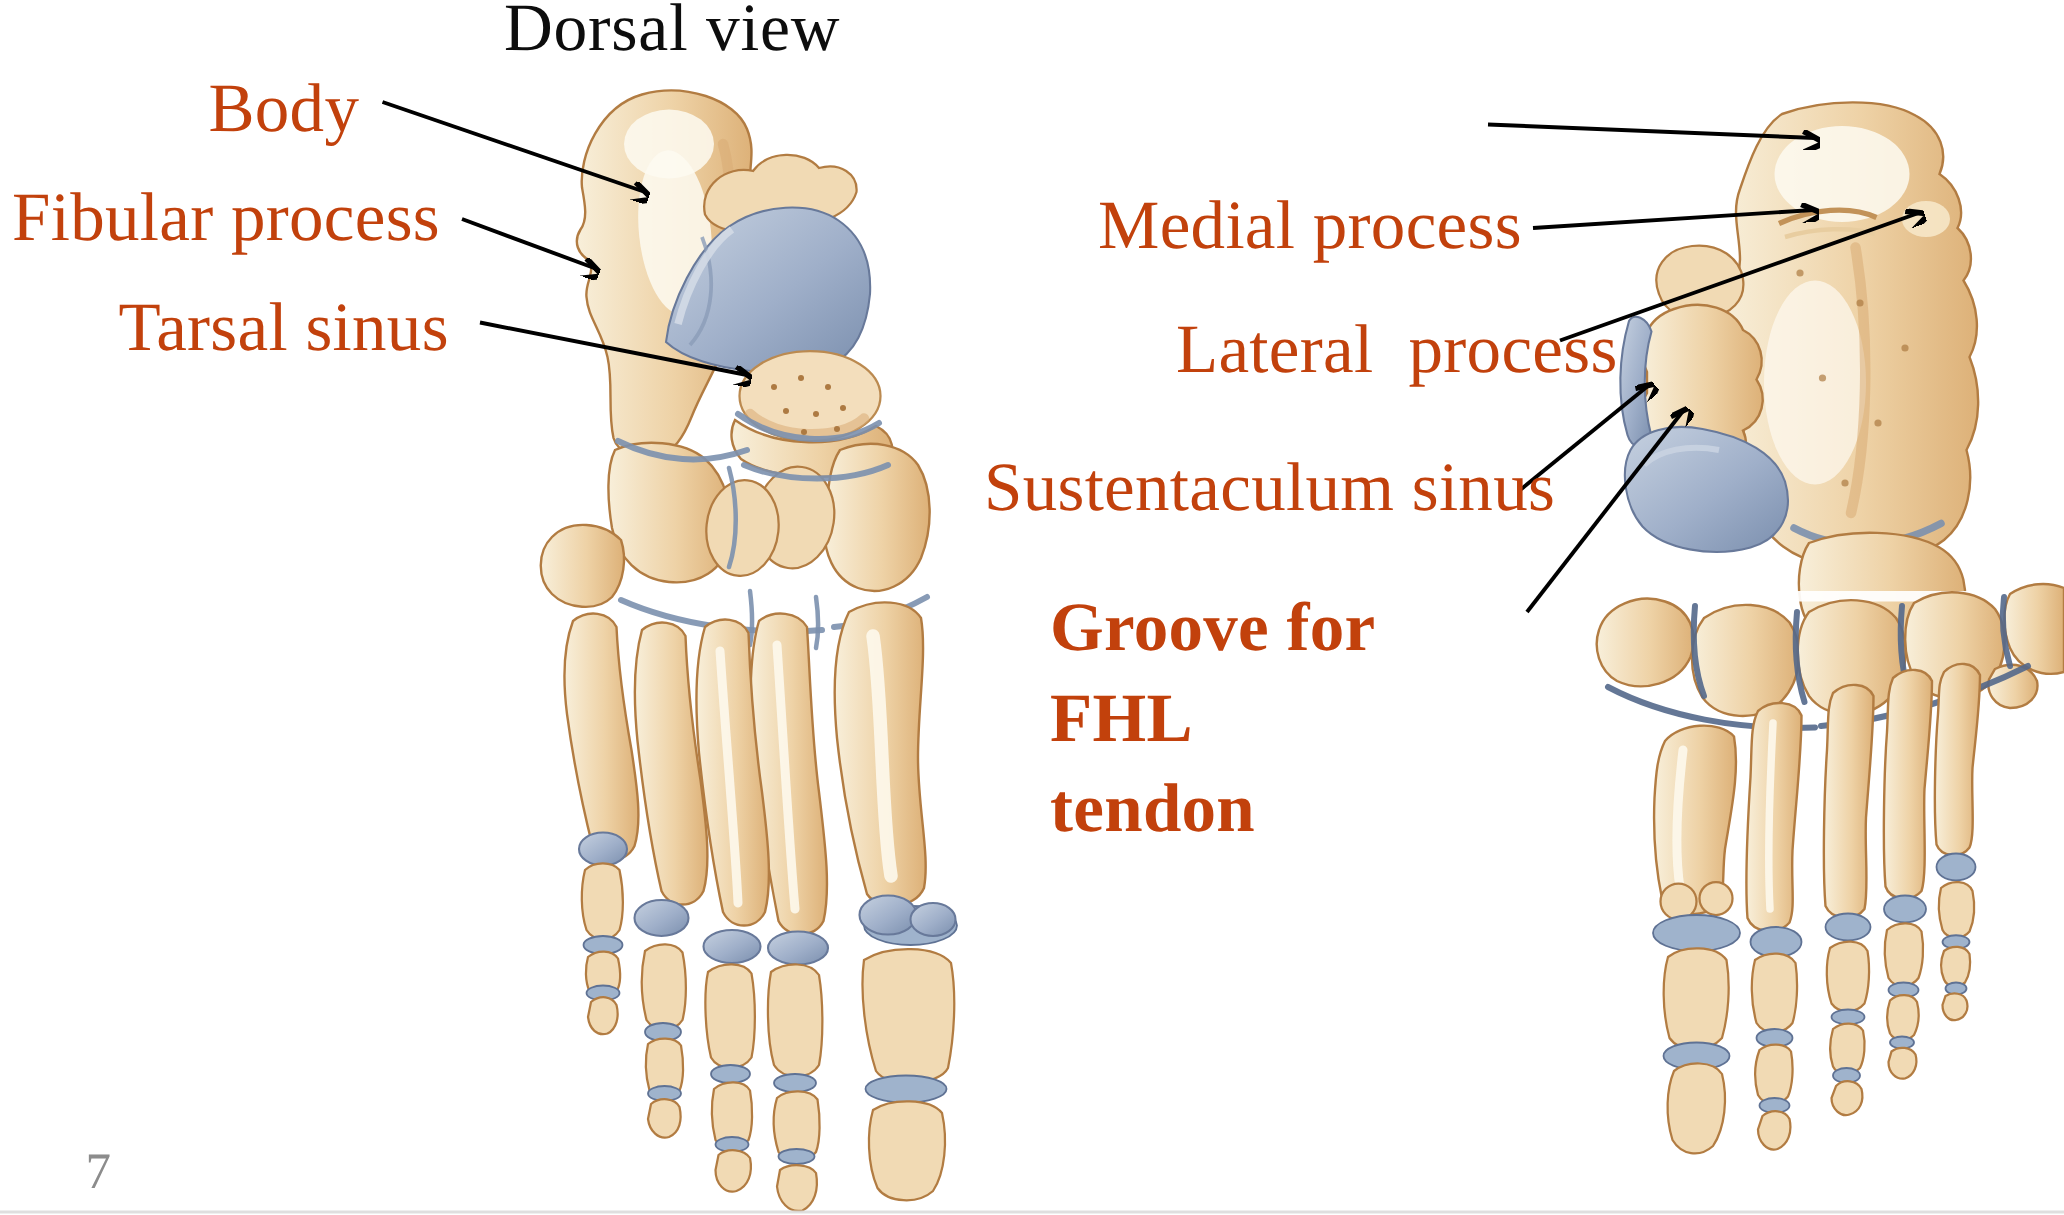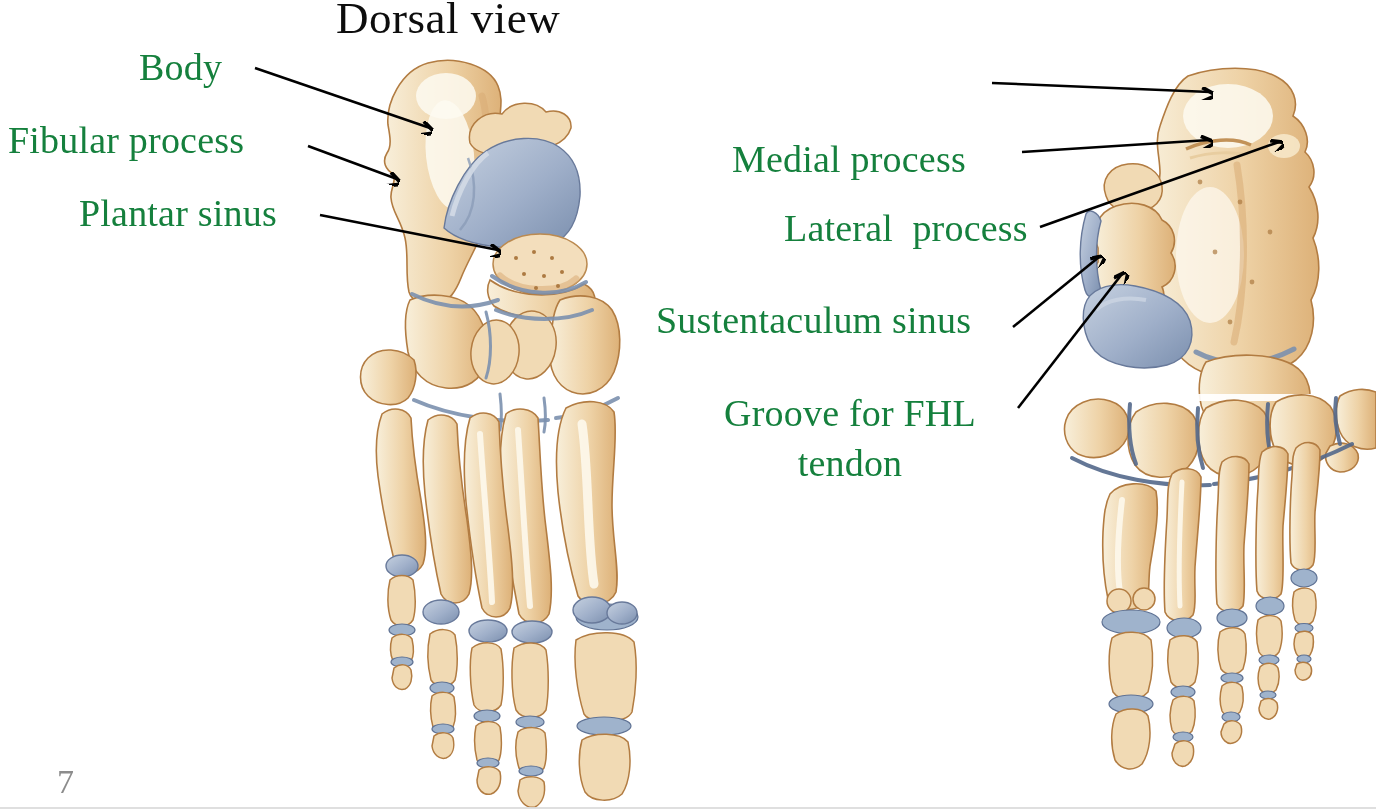--- a/index.html
+++ b/index.html
@@ -1,24 +1,24 @@
 <!DOCTYPE html>
 <html><head>
 <meta charset="utf-8">
 <style>
   html,body{margin:0;padding:0;background:#ffffff;}
   body{width:1376px;height:810px;overflow:hidden;position:relative;
        font-family:"Liberation Serif", serif;}
   .slide{position:absolute;inset:0;background:#fff;}
   svg.art{position:absolute;left:0;top:0;width:1376px;height:810px;}
-  .label{position:absolute;color:#15803d;font-size:38px;line-height:1.16;
+  .label{position:absolute;color:#c2410c;font-size:46px;line-height:1.16;
          white-space:pre-wrap;font-weight:500;letter-spacing:.2px;}
   .view-title{position:absolute;color:#0d0d0d;font-size:45px;line-height:1.15;
          font-weight:500;letter-spacing:.5px;white-space:pre;}
-  .two-line{line-height:1.32;text-align:center;width:300px;}
+  .two-line{line-height:1.32;text-align:left;width:300px;font-weight:bold;}
   .page-number{position:absolute;left:57px;top:763px;font-size:34px;
          color:#8c8c8c;font-weight:400;}
 </style>
 </head>
 <body>
 
 <div class="slide">
 
   <svg class="art" viewBox="0 0 1376 810" aria-hidden="true">
     <defs>
@@ -257,22 +257,22 @@
       <path class="arrow" d="M1018,408 L1122,274"></path>
     </g>
 
     <rect x="0" y="807" width="1376" height="2" fill="#dcdcdc" opacity=".9"></rect>
   </svg>
 
   <div class="view-title" style="left:336px;top:-7px;">Dorsal view</div>
 
   <div class="label" style="left:139px;top:45px;">Body</div>
   <div class="label" style="left:8px;top:118px;">Fibular process</div>
-  <div class="label" style="left:79px;top:191px;">Plantar sinus</div>
-
-  <div class="label" style="left:732px;top:137px;">Medial process</div>
+  <div class="label" style="left:79px;top:191px;">Tarsal sinus</div>
+
+  <div class="label" style="left:732px;top:123px;">Medial process</div>
   <div class="label" style="left:742px;top:206px;margin-left:42px;">Lateral  process</div>
   <div class="label" style="left:656px;top:298px;">Sustentaculum sinus</div>
   <div class="label two-line" style="left:700px;top:388px;">Groove for FHL
 tendon</div>
 
   <div class="page-number">7</div>
 </div>
 
 </body></html>

